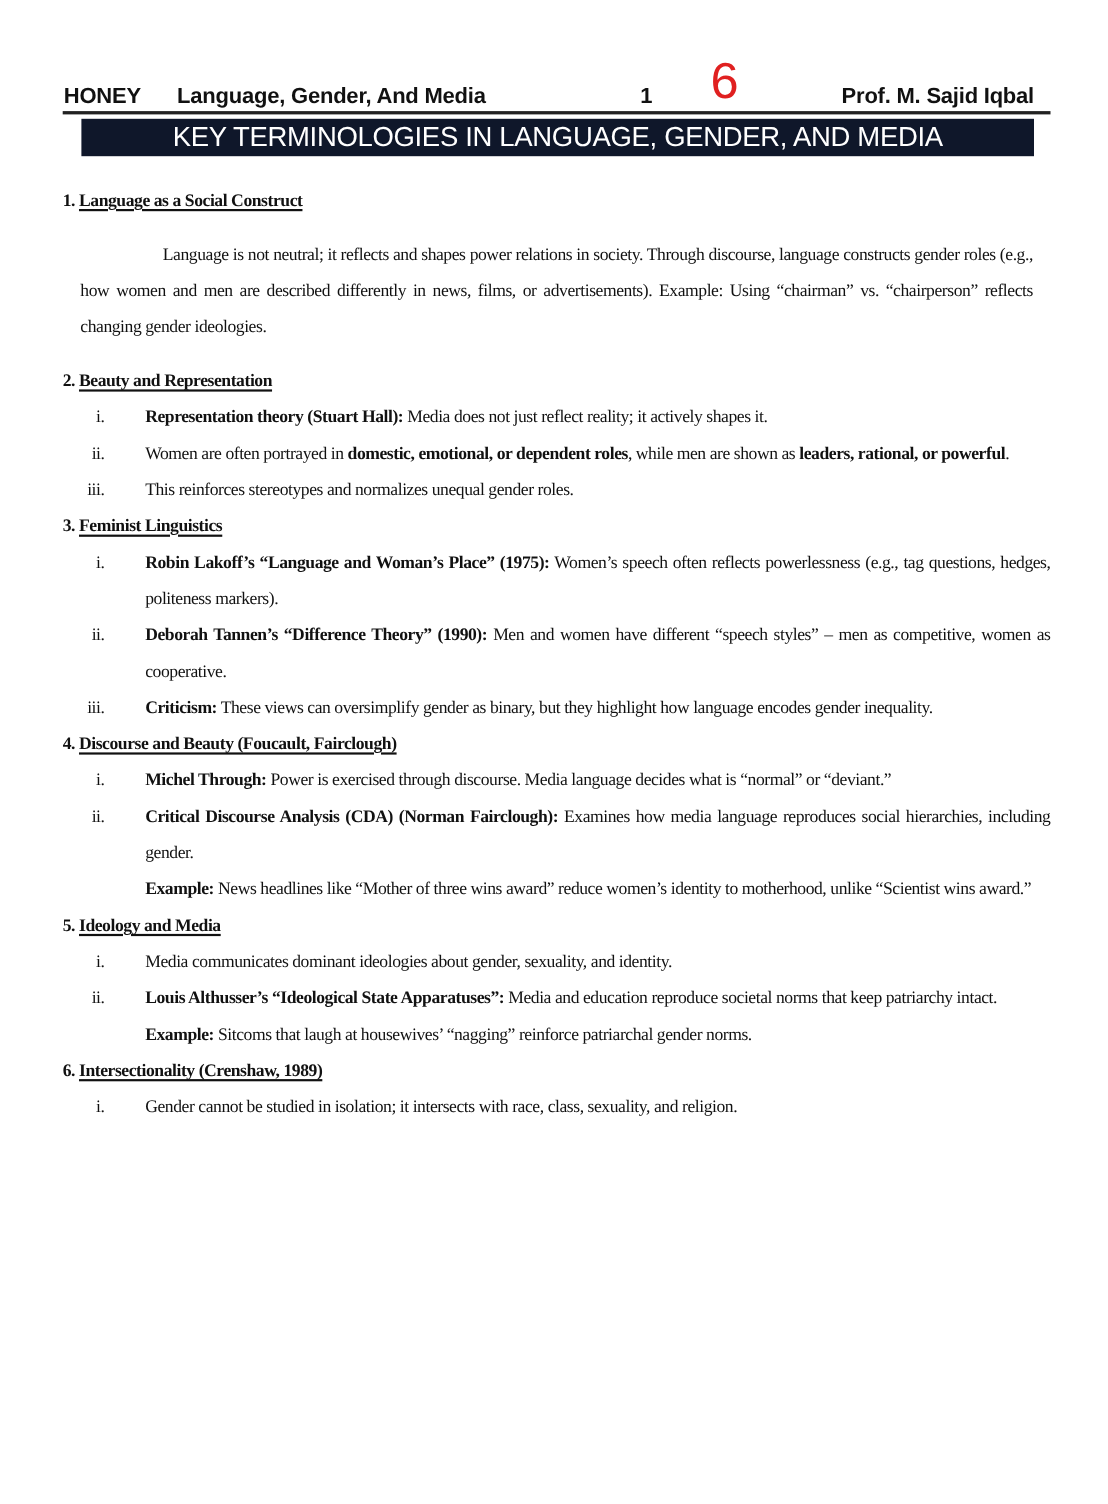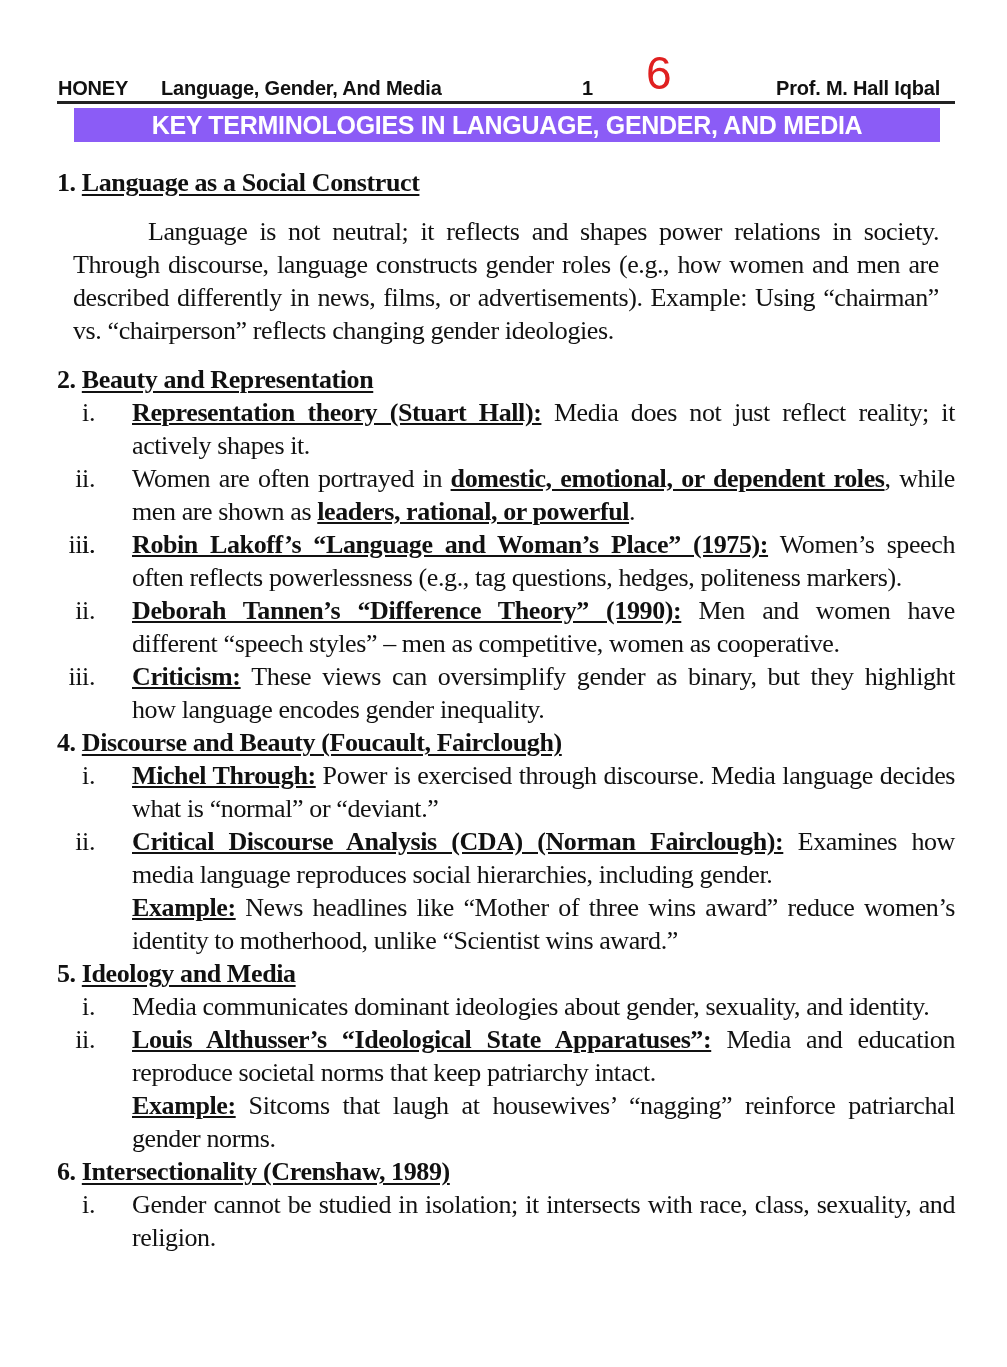--- a/index.html
+++ b/index.html
@@ -12,65 +12,66 @@
     }
     .running-head span { position: absolute; bottom: 2px; white-space: nowrap; }
     .rh-honey { left: 1px; }
     .rh-course { left: 104px; }
     .rh-num { left: 525px; }
     .rh-page { left: 589px; bottom: 0 !important; color: #e02020; font-weight: normal; font-size: 46px; line-height: 46px; top: -22px; }
     .rh-author { right: 15px; }
     .rule { position: absolute; top: 101px; left: 0; width: 898px; height: 3px; background: #222; }
     .banner {
       position: absolute; top: 108px; left: 17px; width: 866px; height: 34px;
-      background: #8b5cf6; color: #fff;
-      font-family: "Liberation Sans", sans-serif; font-weight: bold; font-size: 25px;
+      background: #0f172a; color: #fff;
+      font-family: "Liberation Sans", sans-serif; font-weight: normal; font-size: 25px;
       line-height: 34px; text-align: center; white-space: nowrap; letter-spacing: -0.3px;
     }
     .content {
       position: absolute; top: 166px; left: 0; width: 898px;
-      font-family: "Liberation Serif", serif; font-size: 26px; line-height: 33px;
+      font-family: "Liberation Serif", serif; font-size: 16px; line-height: 33px;
       letter-spacing: -0.4px;
     }
     .sec-head { font-weight: bold; margin: 0; }
     .sec-head .title { text-decoration: underline; text-decoration-thickness: 2px; text-underline-offset: 3px; }
     p.para { margin: 16px; text-align: justify; text-indent: 75px; }
     .item { position: relative; padding-left: 75px; text-align: justify; margin: 0; }
     .item .marker { position: absolute; left: 0; width: 38px; text-align: right; }
-    b { font-weight: bold; text-decoration: underline; }
+    b { font-weight: bold; }
   </style>
 </head>
 <body>
 
 <div class="page">
   <div class="running-head">
     <span class="rh-honey">HONEY</span>
     <span class="rh-course">Language, Gender, And Media</span>
     <span class="rh-num">1</span>
     <span class="rh-page">6</span>
-    <span class="rh-author">Prof. M. Hall Iqbal</span>
+    <span class="rh-author">Prof. M. Sajid Iqbal</span>
   </div>
   <div class="rule"></div>
   <div class="banner">KEY TERMINOLOGIES IN LANGUAGE, GENDER, AND MEDIA</div>
 
   <div class="content">
 
     <div>
       <p class="sec-head"><span>1.</span> <span class="title">Language as a Social Construct</span></p>
       <p class="para">Language is not neutral; it reflects and shapes power relations in society. Through discourse, language constructs gender roles (e.g., how women and men are described differently in news, films, or advertisements). Example: Using “chairman” vs. “chairperson” reflects changing gender ideologies.</p>
     </div>
 
     <div>
       <p class="sec-head"><span>2.</span> <span class="title">Beauty and Representation</span></p>
       <p class="item"><span class="marker">i.</span><b>Representation theory (Stuart Hall):</b><span> Media does not just reflect reality; it actively shapes it.</span></p>
       <p class="item"><span class="marker">ii.</span><span>Women are often portrayed in </span><b>domestic, emotional, or dependent roles</b><span>, while men are shown as </span><b>leaders, rational, or powerful</b><span>.</span></p>
-      <p class="item"><span class="marker">iii.</span></p>
+      <p class="item"><span class="marker">iii.</span><span>This reinforces stereotypes and normalizes unequal gender roles.</span></p>
     </div>
 
     <div>
+      <p class="sec-head"><span>3.</span> <span class="title">Feminist Linguistics</span></p>
       <p class="item"><span class="marker">i.</span><b>Robin Lakoff’s “Language and Woman’s Place” (1975):</b><span> Women’s speech often reflects powerlessness (e.g., tag questions, hedges, politeness markers).</span></p>
       <p class="item"><span class="marker">ii.</span><b>Deborah Tannen’s “Difference Theory” (1990):</b><span> Men and women have different “speech styles” – men as competitive, women as cooperative.</span></p>
       <p class="item"><span class="marker">iii.</span><b>Criticism:</b><span> These views can oversimplify gender as binary, but they highlight how language encodes gender inequality.</span></p>
     </div>
 
     <div>
       <p class="sec-head"><span>4.</span> <span class="title">Discourse and Beauty (Foucault, Fairclough)</span></p>
       <p class="item"><span class="marker">i.</span><b>Michel Through:</b><span> Power is exercised through discourse. Media language decides what is “normal” or “deviant.”</span></p>
       <p class="item"><span class="marker">ii.</span><b>Critical Discourse Analysis (CDA) (Norman Fairclough):</b><span> Examines how media language reproduces social hierarchies, including gender.</span></p>
       <p class="item"><b>Example:</b><span> News headlines like “Mother of three wins award” reduce women’s identity to motherhood, unlike “Scientist wins award.”</span></p>

